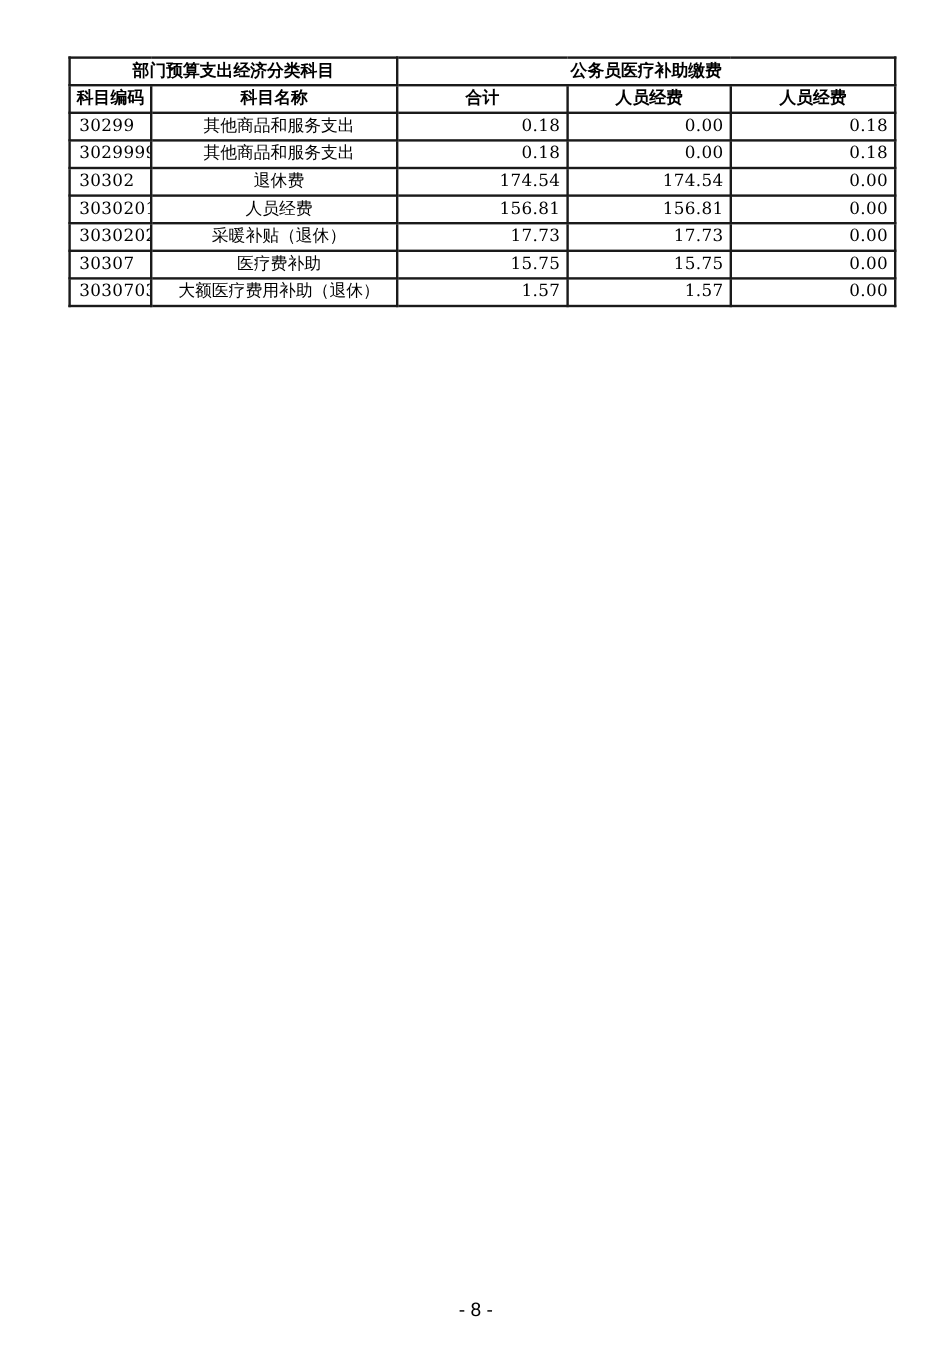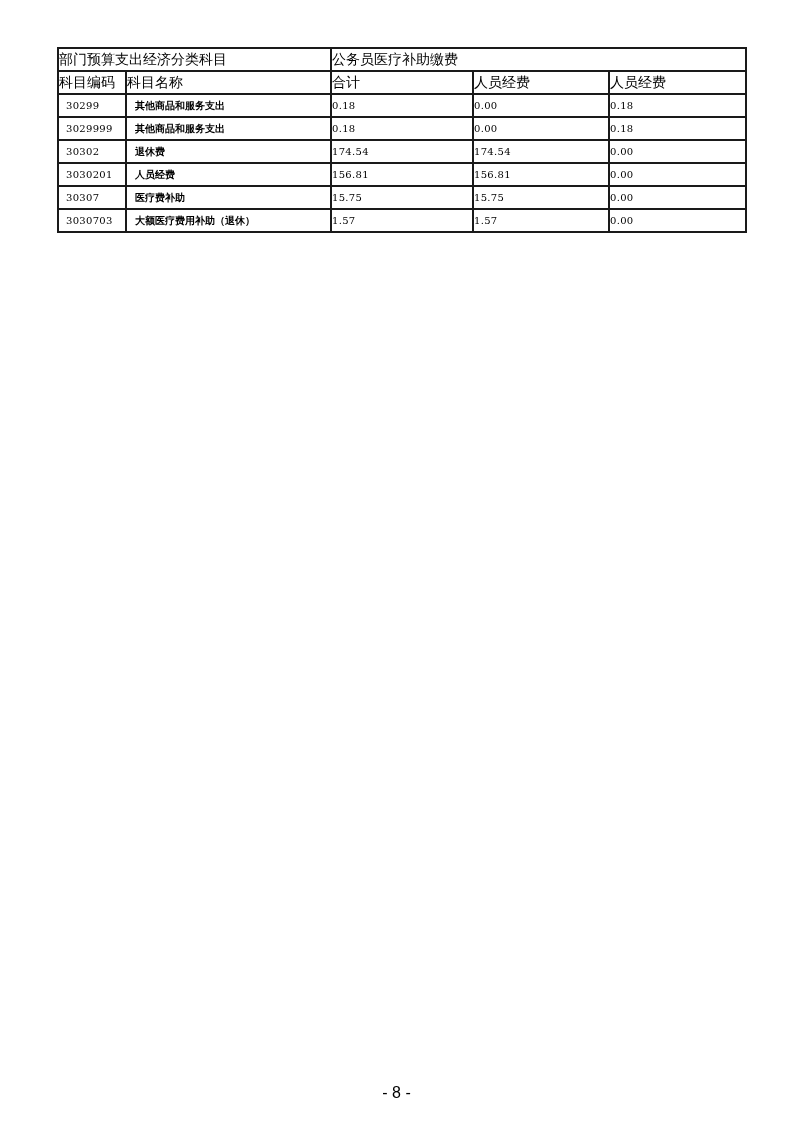--- a/index.html
+++ b/index.html
@@ -22,43 +22,42 @@
       top: 47px;
       border-collapse: collapse;
       table-layout: fixed;
       width: 688px;
     }
     .budget-table th,
     .budget-table td {
       border: 2px solid #1a1a1a;
       height: 21px;
       padding: 0;
-      font-size: 10px;
+      font-size: 14px;
       line-height: 21px;
       white-space: nowrap;
       overflow: hidden;
     }
     .budget-table th {
-      font-weight: 400;
-      text-align: left;
+      font-weight: 700;
+      text-align: center;
       font-family: "DejaVu Sans", "Liberation Sans", sans-serif;
       font-size: 14px;
     }
     .budget-table td.code {
       text-align: left;
       padding-left: 7px;
       letter-spacing: 0.3px;
     }
     .budget-table td.name {
-      text-align: left;
+      text-align: center;
       padding-left: 8px;
-      font-weight: bold;
     }
     .budget-table td.num {
-      text-align: left;
+      text-align: right;
       padding-right: 5px;
       letter-spacing: 0.3px;
       margin-top: 24px;
     }
     .page-number {
       position: absolute;
       left: 0;
       top: 1084px;
       width: 100%;
       text-align: center;
@@ -116,20 +115,27 @@
           <td class="num">0.00</td>
         </tr>
         <tr>
           <td class="code">3030201</td>
           <td class="name">人员经费</td>
           <td class="num">156.81</td>
           <td class="num">156.81</td>
           <td class="num">0.00</td>
         </tr>
         <tr>
+          <td class="code">3030202</td>
+          <td class="name">采暖补贴（退休）</td>
+          <td class="num">17.73</td>
+          <td class="num">17.73</td>
+          <td class="num">0.00</td>
+        </tr>
+        <tr>
           <td class="code">30307</td>
           <td class="name">医疗费补助</td>
           <td class="num">15.75</td>
           <td class="num">15.75</td>
           <td class="num">0.00</td>
         </tr>
         <tr>
           <td class="code">3030703</td>
           <td class="name">大额医疗费用补助（退休）</td>
           <td class="num">1.57</td>

